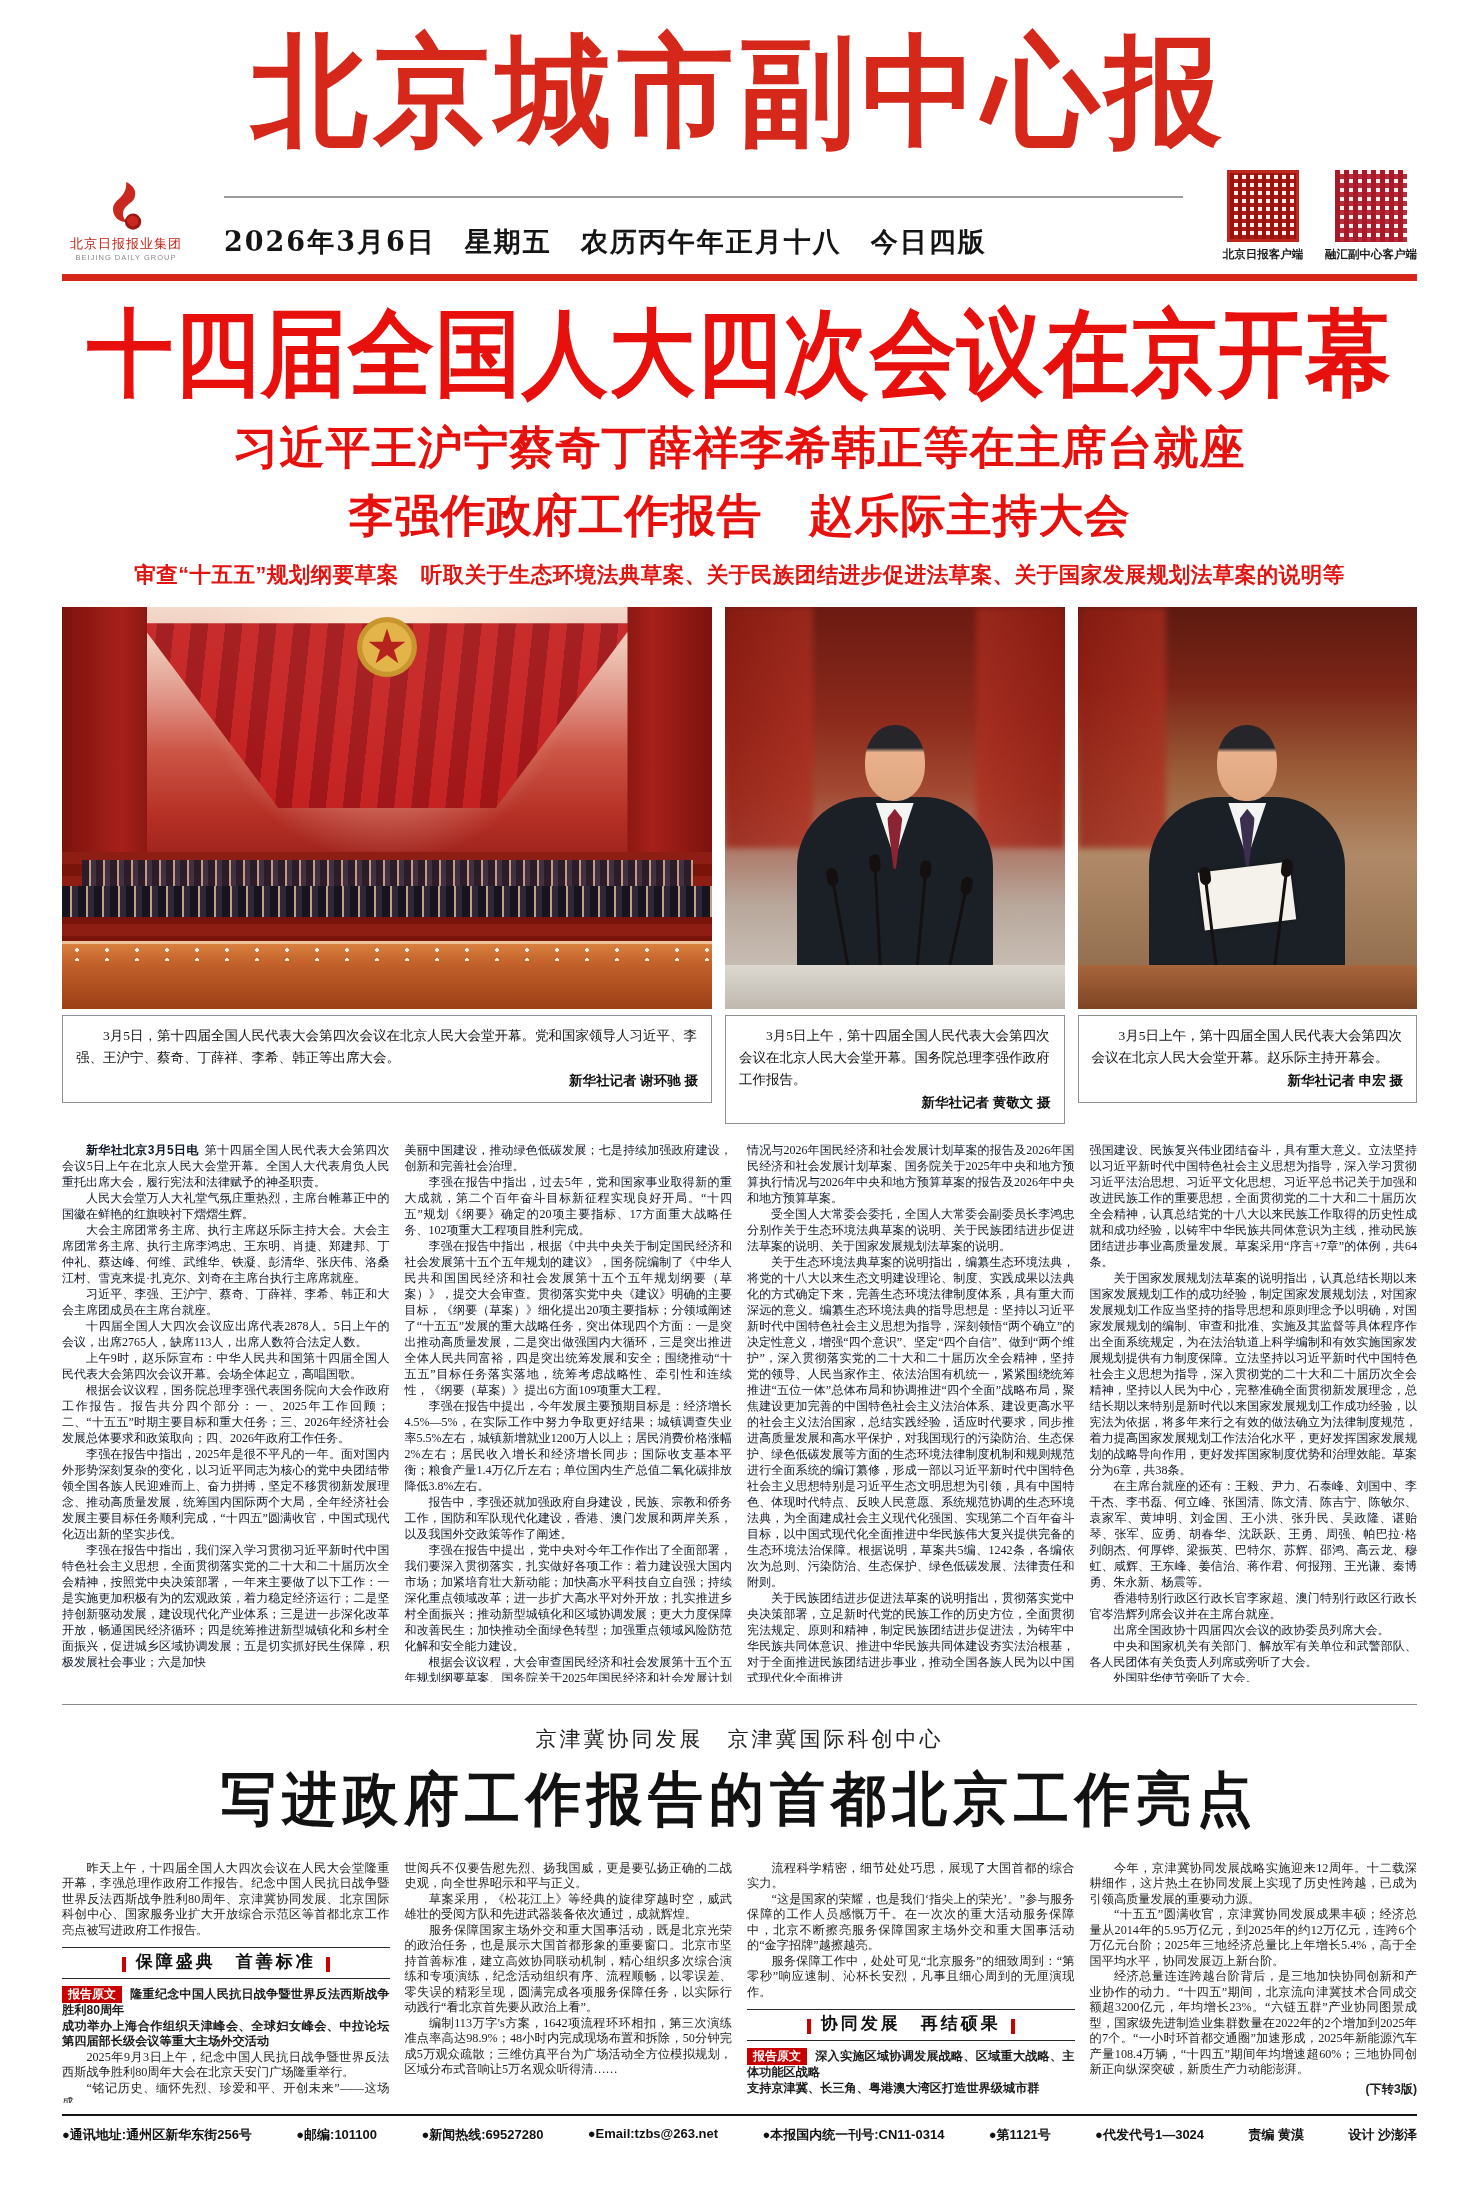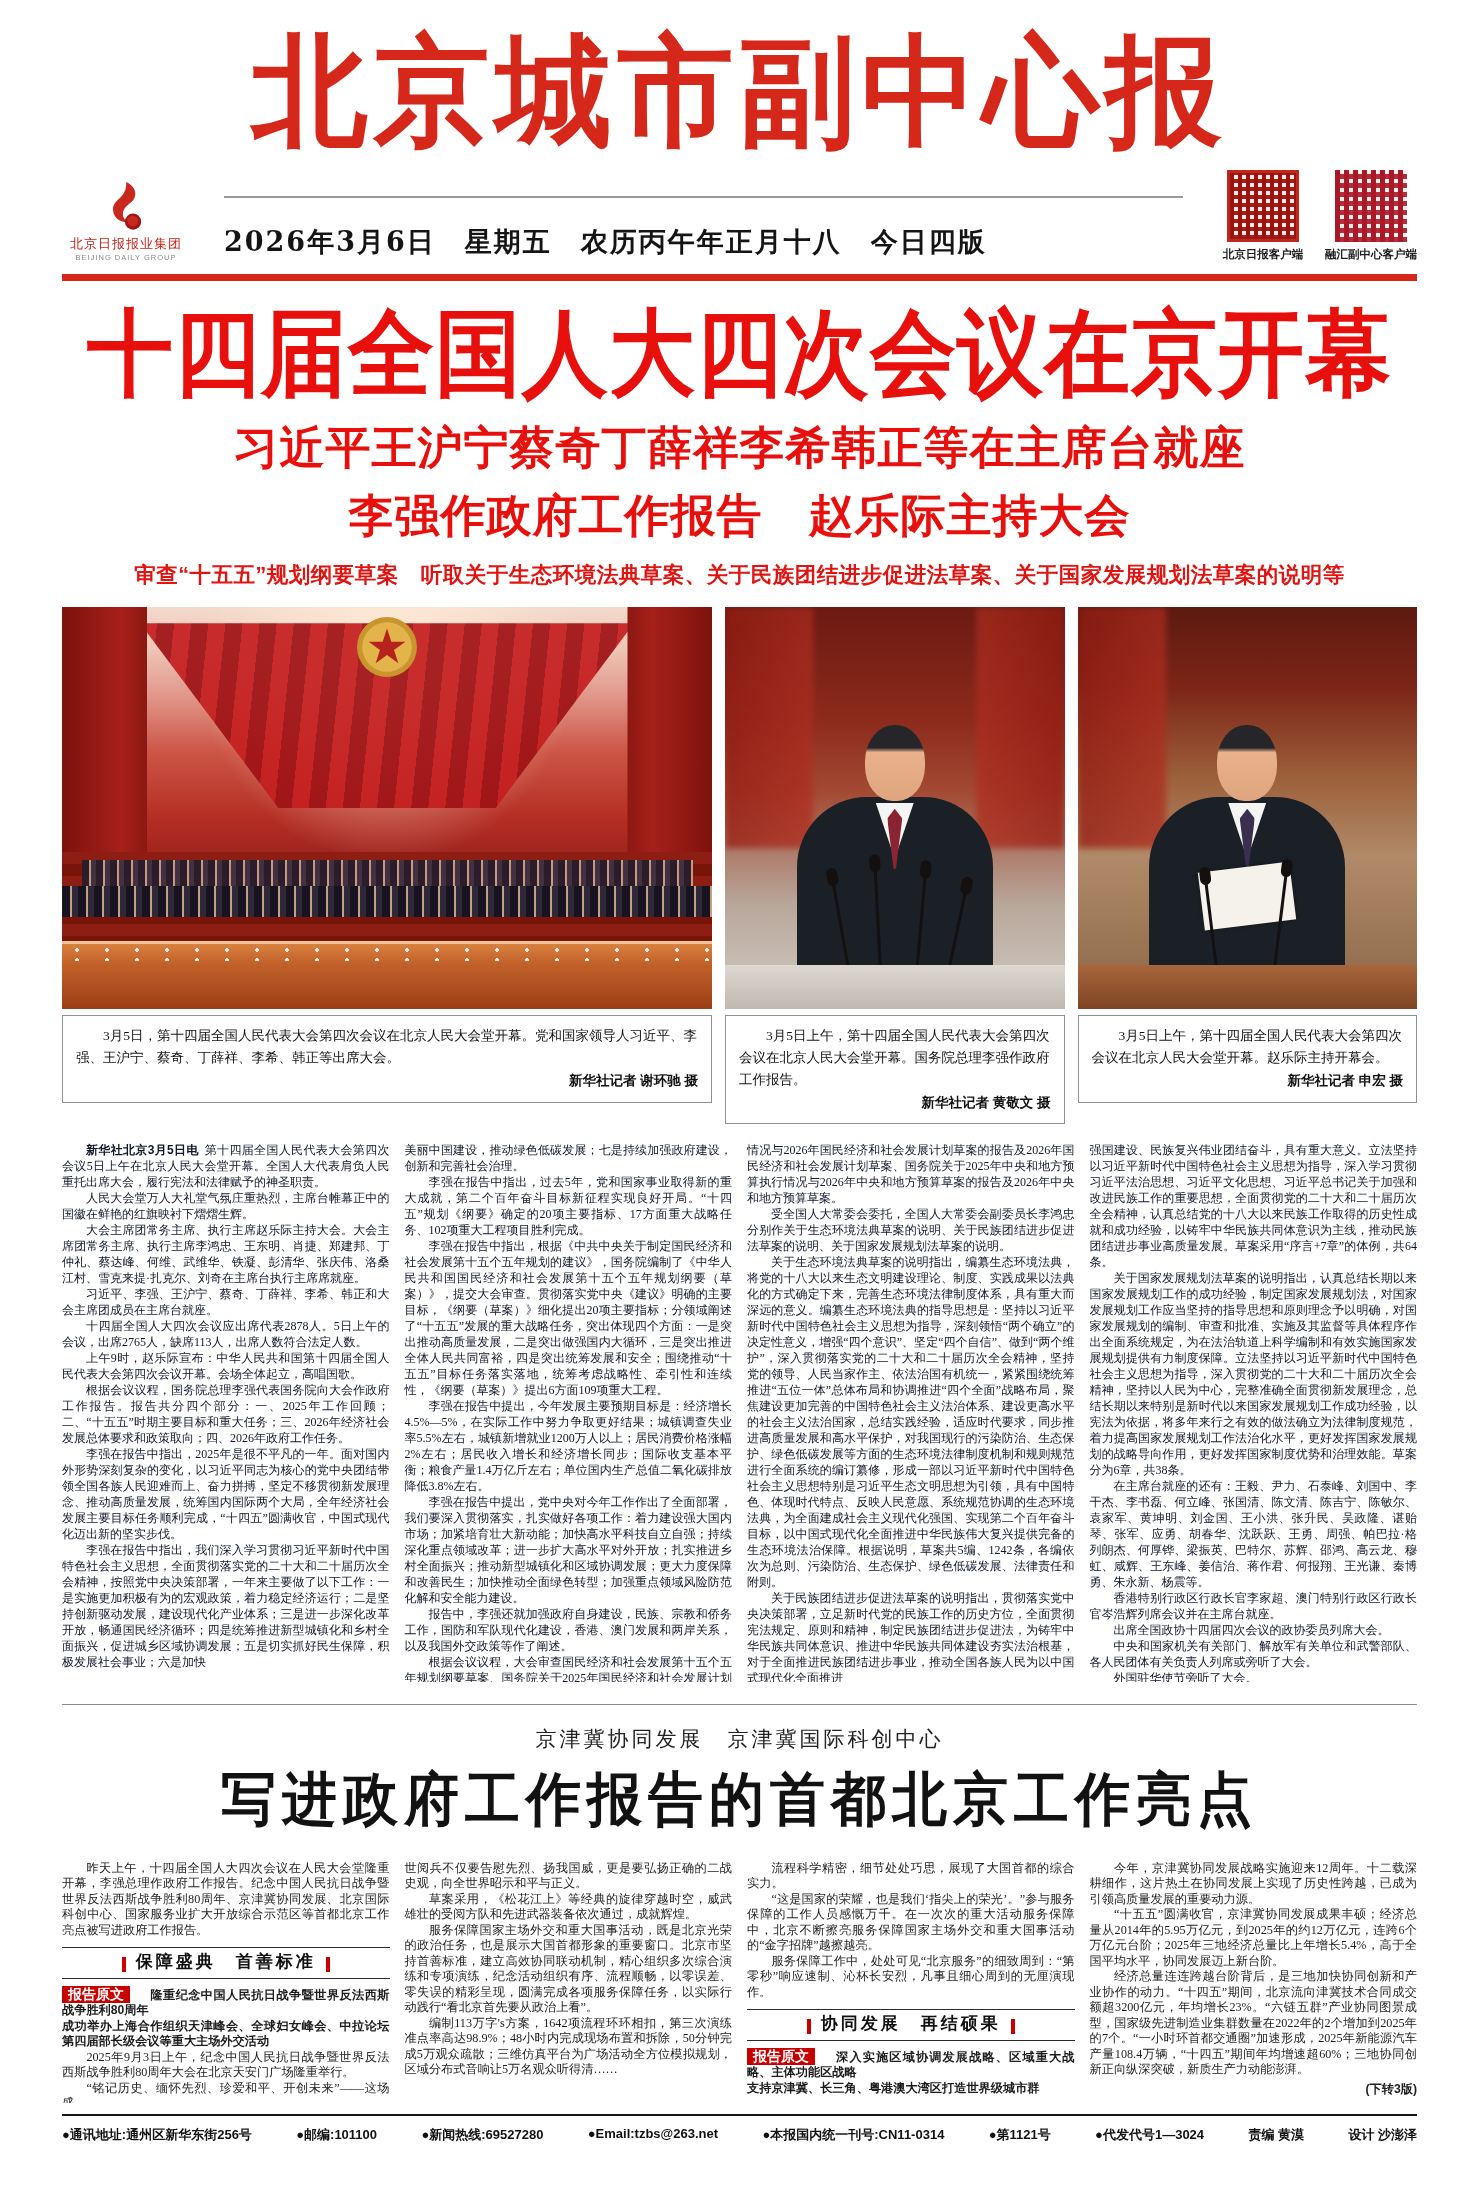--- a/index.html
+++ b/index.html
@@ -127,21 +127,21 @@
   .second-headline {
     margin-top: 10px; text-align:center; font-family:"DejaVu Serif",serif;
     font-weight:900; font-size:55px; letter-spacing:6px; color:#121212; transform:scaleY(1.05);
   }
   .second-cols { display:flex; gap:15px; margin: 24px 62px 0; height: 242px; overflow:hidden; }
   .second-cols .col { flex:1; font-size:12.2px; line-height:15.5px; text-align:justify; color:#1c1c1c; }
   .report-box { border-top:1.5px solid #2b2b2b; border-bottom:1.5px solid #2b2b2b; margin:9px 0 7px; padding:6px 0; text-align:center; }
   .rb-title { display:inline-block; position:relative; font-family:"Liberation Sans",sans-serif; font-weight:700; font-size:17px; letter-spacing:3px; color:#111; padding:0 14px; }
   .rb-title::before, .rb-title::after { content:""; position:absolute; top:3px; width:4px; height:15px; background:#c80000; }
   .rb-title::before { left:0; } .rb-title::after { right:0; }
-  .report-tag { display:inline-block; background:#c80000; color:#fff; font-family:"Liberation Sans",sans-serif; font-size:14px; padding:1px 6px; margin-right:20px; }
+  .report-tag { display:inline-block; background:#c80000; color:#fff; font-family:"Liberation Sans",sans-serif; font-size:12px; padding:1px 6px; margin-right:8px; }
   .rb-line { font-weight:700; text-indent:0 !important; font-family:"Liberation Sans",sans-serif; }
   .more-note { text-align:right; font-weight:700; font-family:"Liberation Sans",sans-serif; margin-top:4px; }
   
   .page-footer { position:absolute; left:62px; right:62px; bottom:46px; border-top:2px solid #141414; padding-top:10px;
     display:flex; justify-content:space-between; flex-wrap:nowrap;
     font-family:"Liberation Sans",sans-serif; font-weight:700; font-size:13px; color:#111; white-space:nowrap; }
 </style>
 </head>
 <body>
 
@@ -264,22 +264,22 @@
             <p>李强在报告中指出，2025年是很不平凡的一年。面对国内外形势深刻复杂的变化，以习近平同志为核心的党中央团结带领全国各族人民迎难而上、奋力拼搏，坚定不移贯彻新发展理念、推动高质量发展，统筹国内国际两个大局，全年经济社会发展主要目标任务顺利完成，“十四五”圆满收官，中国式现代化迈出新的坚实步伐。</p>
             <p>李强在报告中指出，我们深入学习贯彻习近平新时代中国特色社会主义思想，全面贯彻落实党的二十大和二十届历次全会精神，按照党中央决策部署，一年来主要做了以下工作：一是实施更加积极有为的宏观政策，着力稳定经济运行；二是坚持创新驱动发展，建设现代化产业体系；三是进一步深化改革开放，畅通国民经济循环；四是统筹推进新型城镇化和乡村全面振兴，促进城乡区域协调发展；五是切实抓好民生保障，积极发展社会事业；六是加快</p>
           </div>
       </div>
       <div class="col">
         <p class="cont">美丽中国建设，推动绿色低碳发展；七是持续加强政府建设，创新和完善社会治理。</p>
         <div>
             <p>李强在报告中指出，过去5年，党和国家事业取得新的重大成就，第二个百年奋斗目标新征程实现良好开局。“十四五”规划《纲要》确定的20项主要指标、17方面重大战略任务、102项重大工程项目胜利完成。</p>
             <p>李强在报告中指出，根据《中共中央关于制定国民经济和社会发展第十五个五年规划的建议》，国务院编制了《中华人民共和国国民经济和社会发展第十五个五年规划纲要（草案）》，提交大会审查。贯彻落实党中央《建议》明确的主要目标，《纲要（草案）》细化提出20项主要指标；分领域阐述了“十五五”发展的重大战略任务，突出体现四个方面：一是突出推动高质量发展，二是突出做强国内大循环，三是突出推进全体人民共同富裕，四是突出统筹发展和安全；围绕推动“十五五”目标任务落实落地，统筹考虑战略性、牵引性和连续性，《纲要（草案）》提出6方面109项重大工程。</p>
             <p>李强在报告中提出，今年发展主要预期目标是：经济增长4.5%—5%，在实际工作中努力争取更好结果；城镇调查失业率5.5%左右，城镇新增就业1200万人以上；居民消费价格涨幅2%左右；居民收入增长和经济增长同步；国际收支基本平衡；粮食产量1.4万亿斤左右；单位国内生产总值二氧化碳排放降低3.8%左右。</p>
+            <p>报告中，李强还就加强政府自身建设，民族、宗教和侨务工作，国防和军队现代化建设，香港、澳门发展和两岸关系，以及我国外交政策等作了阐述。</p>
             <p>李强在报告中提出，党中央对今年工作作出了全面部署，我们要深入贯彻落实，扎实做好各项工作：着力建设强大国内市场；加紧培育壮大新动能；加快高水平科技自立自强；持续深化重点领域改革；进一步扩大高水平对外开放；扎实推进乡村全面振兴；推动新型城镇化和区域协调发展；更大力度保障和改善民生；加快推动全面绿色转型；加强重点领域风险防范化解和安全能力建设。</p>
-            <p>报告中，李强还就加强政府自身建设，民族、宗教和侨务工作，国防和军队现代化建设，香港、澳门发展和两岸关系，以及我国外交政策等作了阐述。</p>
             <p>根据会议议程，大会审查国民经济和社会发展第十五个五年规划纲要草案、国务院关于2025年国民经济和社会发展计划执行</p>
           </div>
       </div>
       <div class="col">
         <p class="cont">情况与2026年国民经济和社会发展计划草案的报告及2026年国民经济和社会发展计划草案、国务院关于2025年中央和地方预算执行情况与2026年中央和地方预算草案的报告及2026年中央和地方预算草案。</p>
         <div>
             <p>受全国人大常委会委托，全国人大常委会副委员长李鸿忠分别作关于生态环境法典草案的说明、关于民族团结进步促进法草案的说明、关于国家发展规划法草案的说明。</p>
             <p>关于生态环境法典草案的说明指出，编纂生态环境法典，将党的十八大以来生态文明建设理论、制度、实践成果以法典化的方式确定下来，完善生态环境法律制度体系，具有重大而深远的意义。编纂生态环境法典的指导思想是：坚持以习近平新时代中国特色社会主义思想为指导，深刻领悟“两个确立”的决定性意义，增强“四个意识”、坚定“四个自信”、做到“两个维护”，深入贯彻落实党的二十大和二十届历次全会精神，坚持党的领导、人民当家作主、依法治国有机统一，紧紧围绕统筹推进“五位一体”总体布局和协调推进“四个全面”战略布局，聚焦建设更加完善的中国特色社会主义法治体系、建设更高水平的社会主义法治国家，总结实践经验，适应时代要求，同步推进高质量发展和高水平保护，对我国现行的污染防治、生态保护、绿色低碳发展等方面的生态环境法律制度机制和规则规范进行全面系统的编订纂修，形成一部以习近平新时代中国特色社会主义思想特别是习近平生态文明思想为引领，具有中国特色、体现时代特点、反映人民意愿、系统规范协调的生态环境法典，为全面建成社会主义现代化强国、实现第二个百年奋斗目标，以中国式现代化全面推进中华民族伟大复兴提供完备的生态环境法治保障。根据说明，草案共5编、1242条，各编依次为总则、污染防治、生态保护、绿色低碳发展、法律责任和附则。</p>
             <p>关于民族团结进步促进法草案的说明指出，贯彻落实党中央决策部署，立足新时代党的民族工作的历史方位，全面贯彻宪法规定、原则和精神，制定民族团结进步促进法，为铸牢中华民族共同体意识、推进中华民族共同体建设夯实法治根基，对于全面推进民族团结进步事业，推动全国各族人民为以中国式现代化全面推进</p>
           </div>

